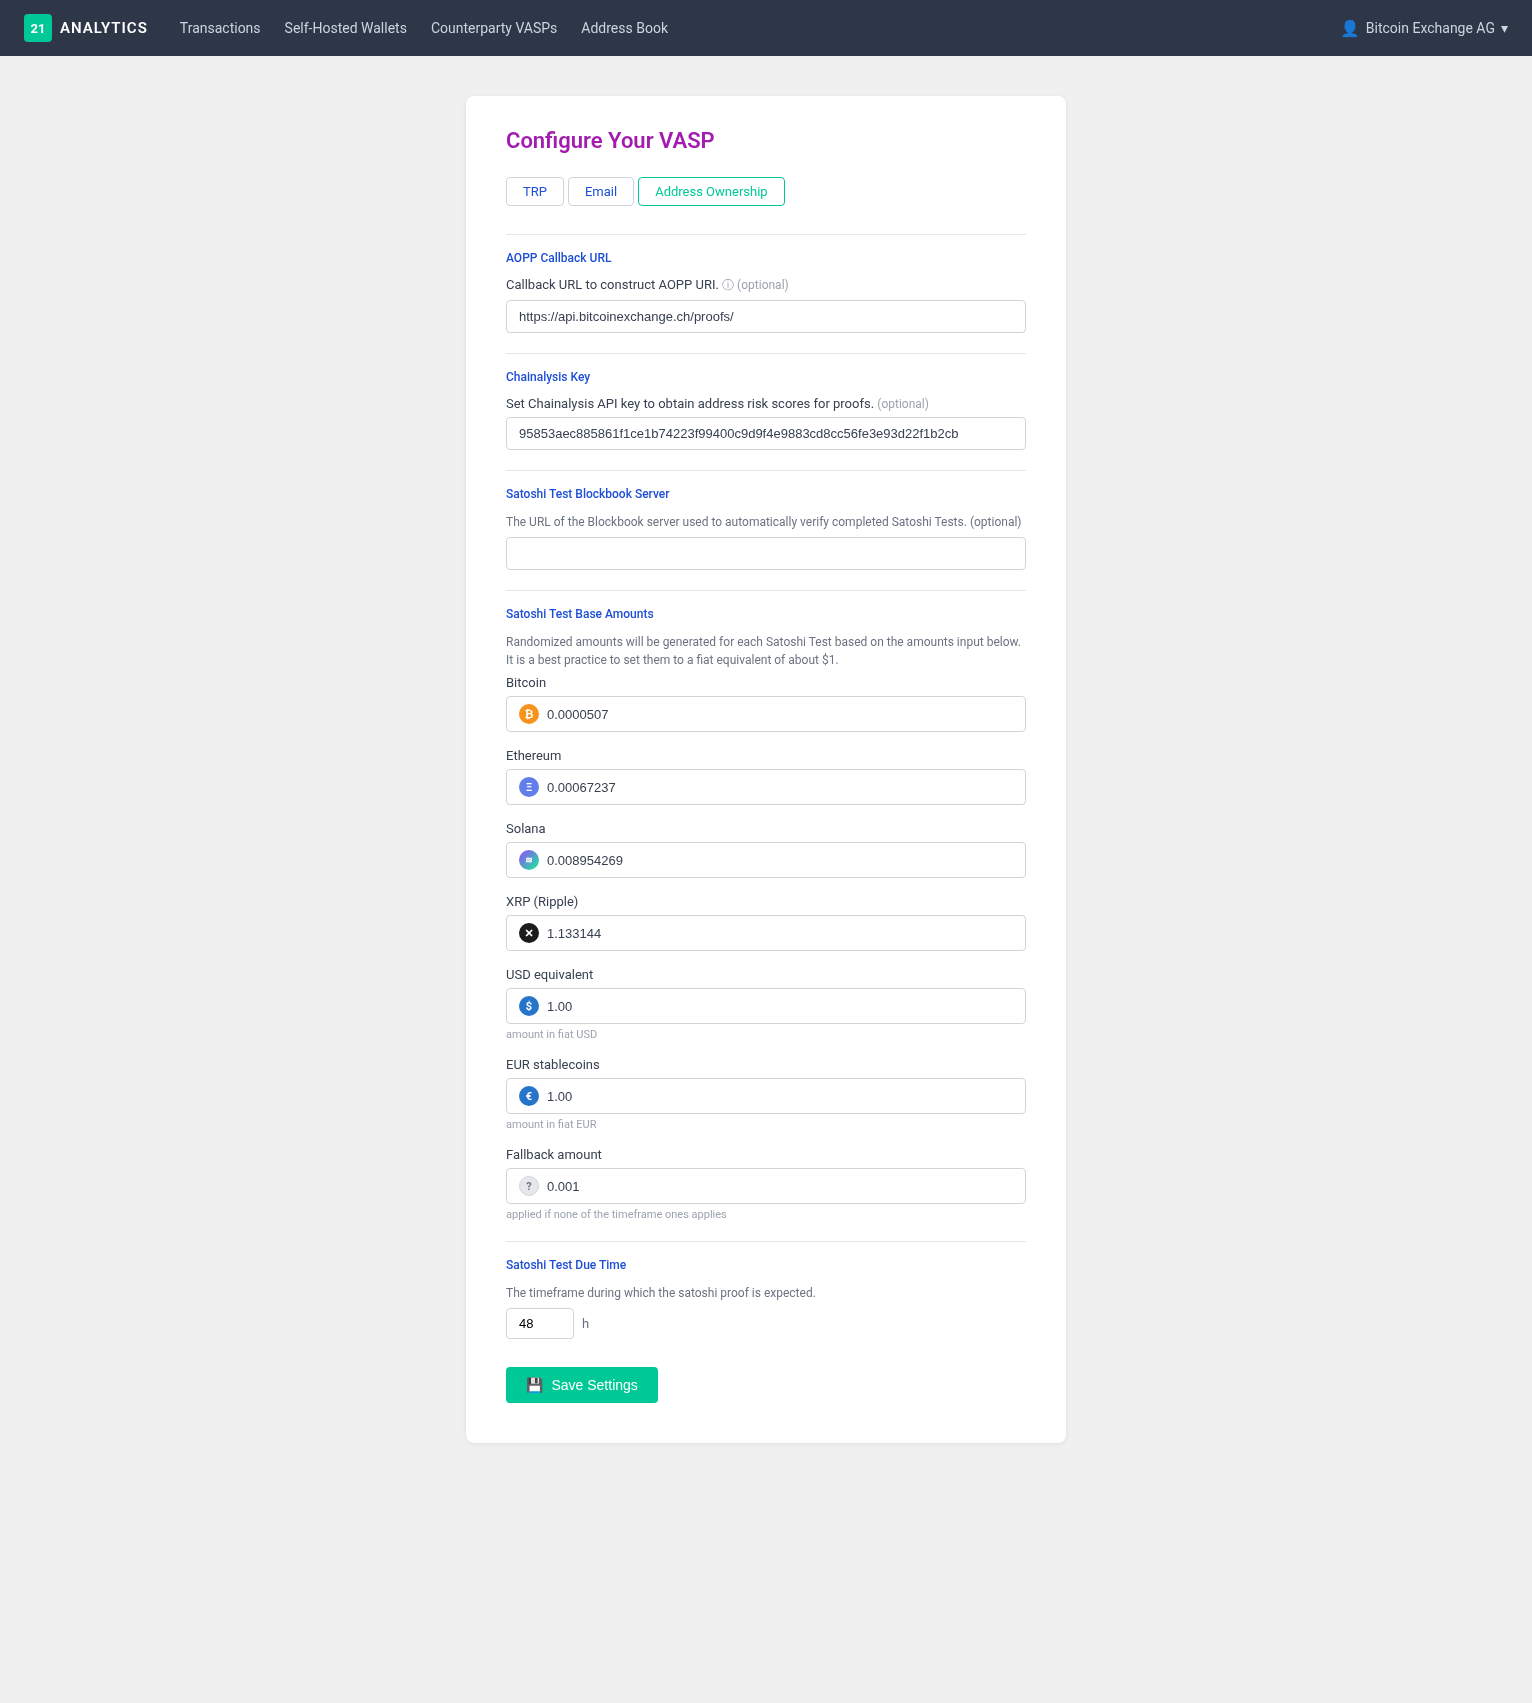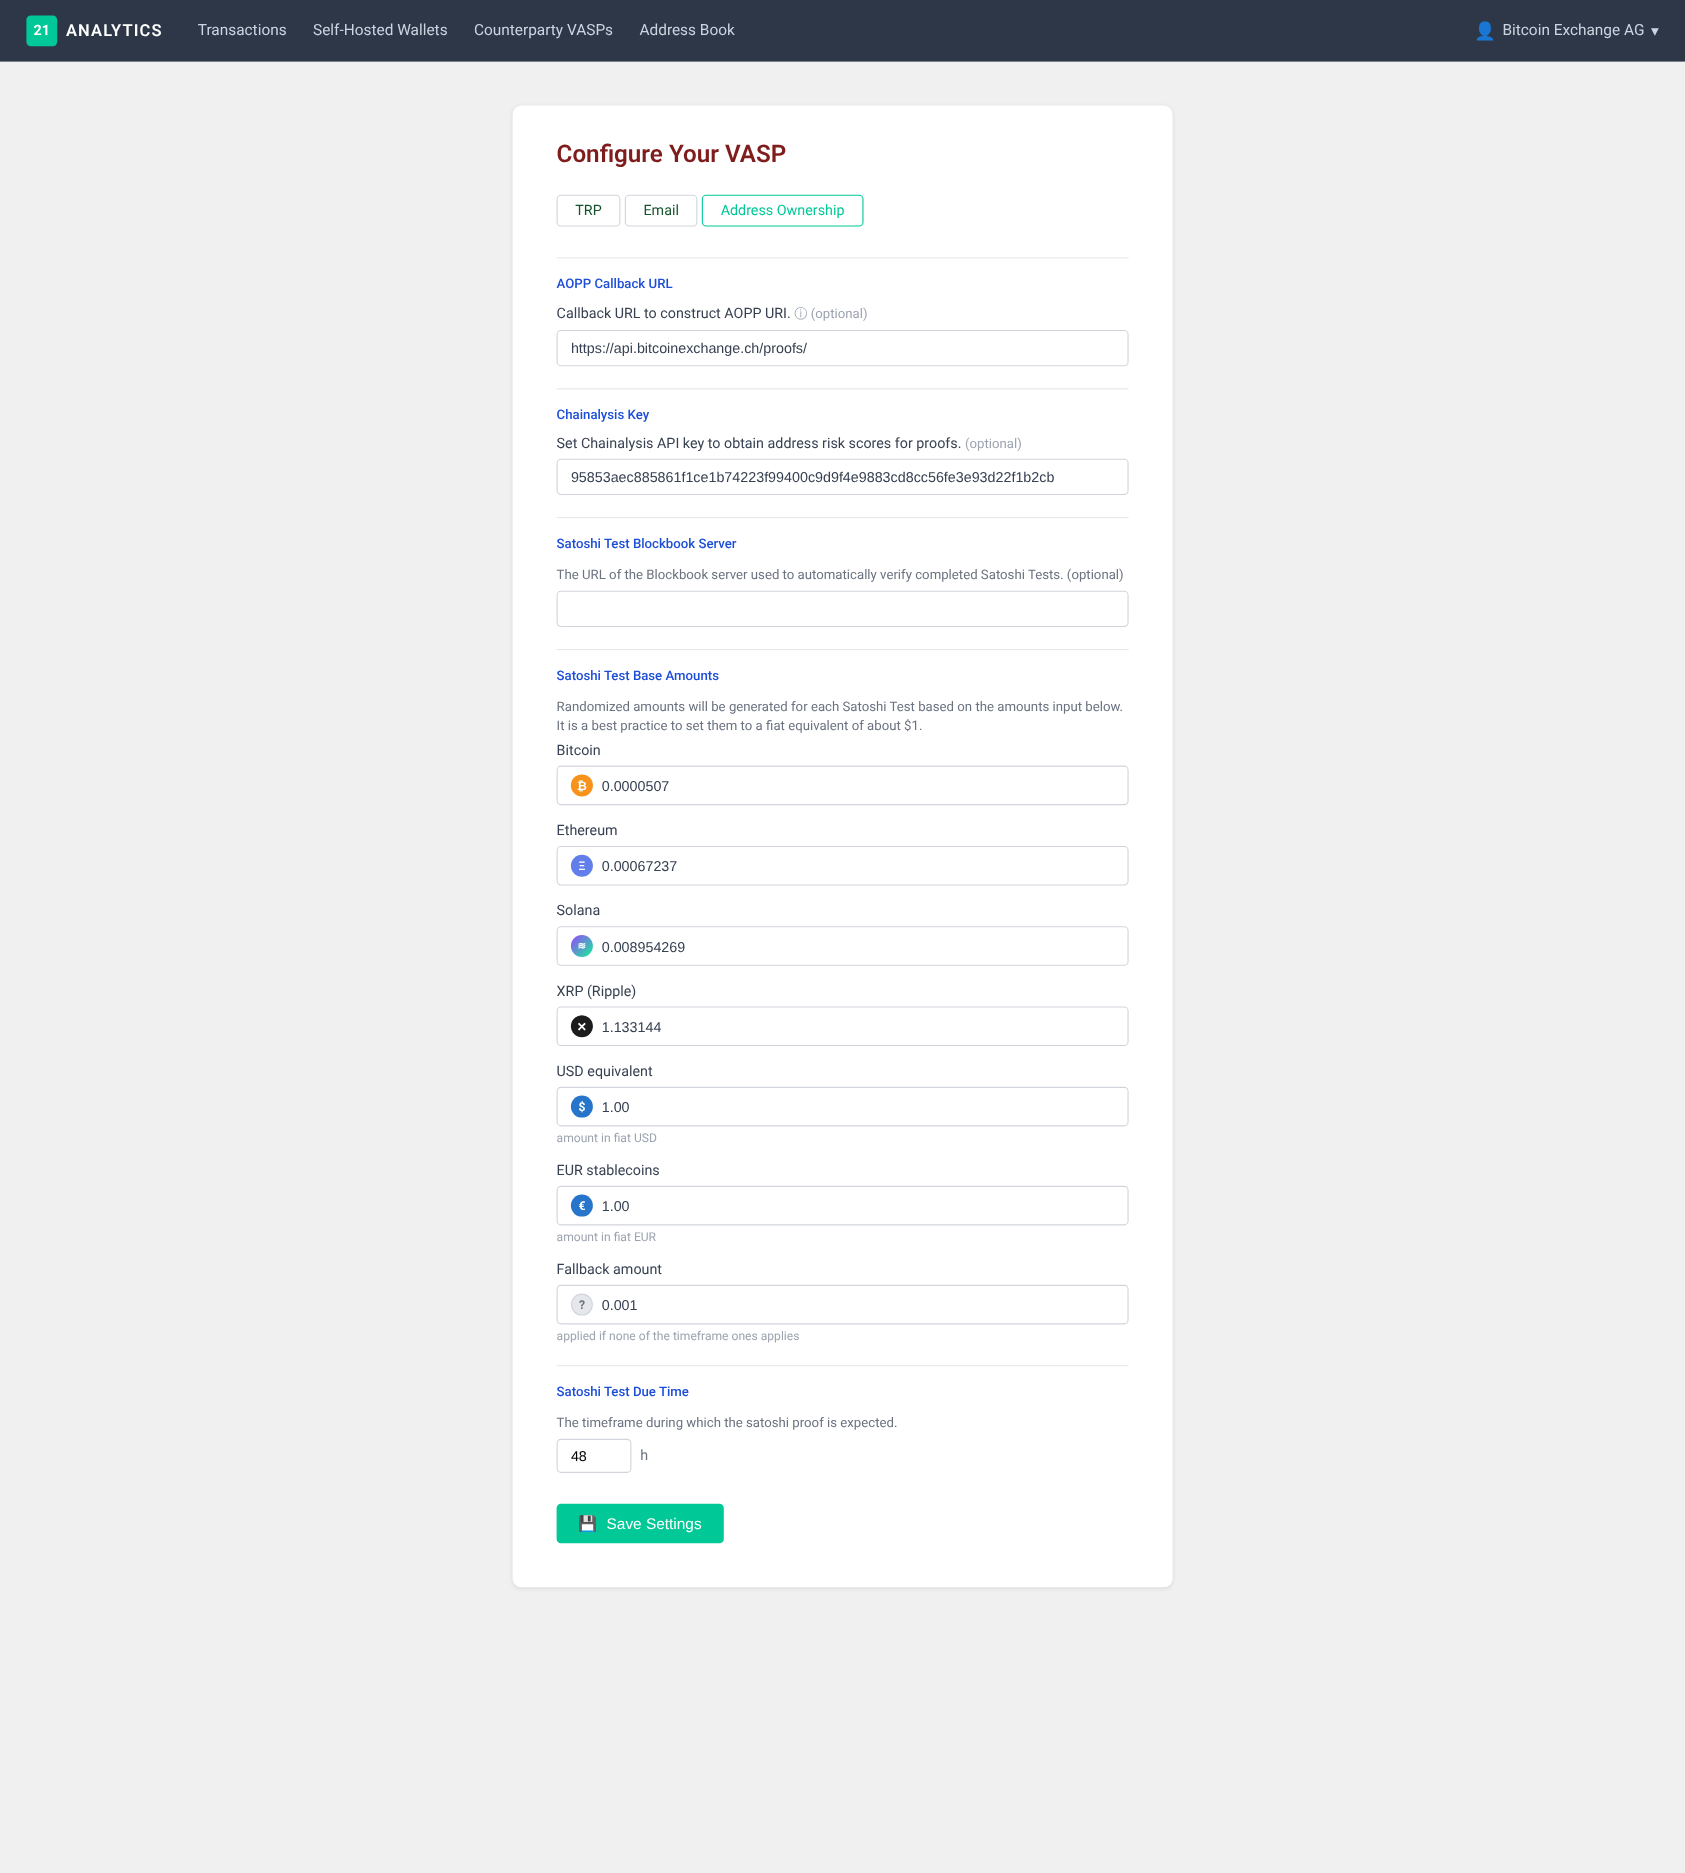--- a/index.html
+++ b/index.html
@@ -73,37 +73,37 @@
       margin: 40px auto;
       background: #fff;
       border-radius: 8px;
       padding: 32px 40px 40px;
       box-shadow: 0 1px 4px rgba(0,0,0,0.08);
     }
 
     .page-title {
       font-size: 22px;
       font-weight: 600;
-      color: #7f1d1d;
+      color: #a21caf;
       margin-bottom: 24px;
     }
 
     
     .tabs {
       display: flex;
       gap: 4px;
       margin-bottom: 28px;
     }
     .tab {
       padding: 6px 16px;
       border: 1px solid #d1d5db;
       border-radius: 4px;
       cursor: pointer;
       font-size: 13px;
-      color: #14532d;
+      color: #1d4ed8;
       background: #fff;
     }
     .tab.active {
       border-color: #00c896;
       color: #00c896;
       background: #fff;
     }
 
     
     .section {

